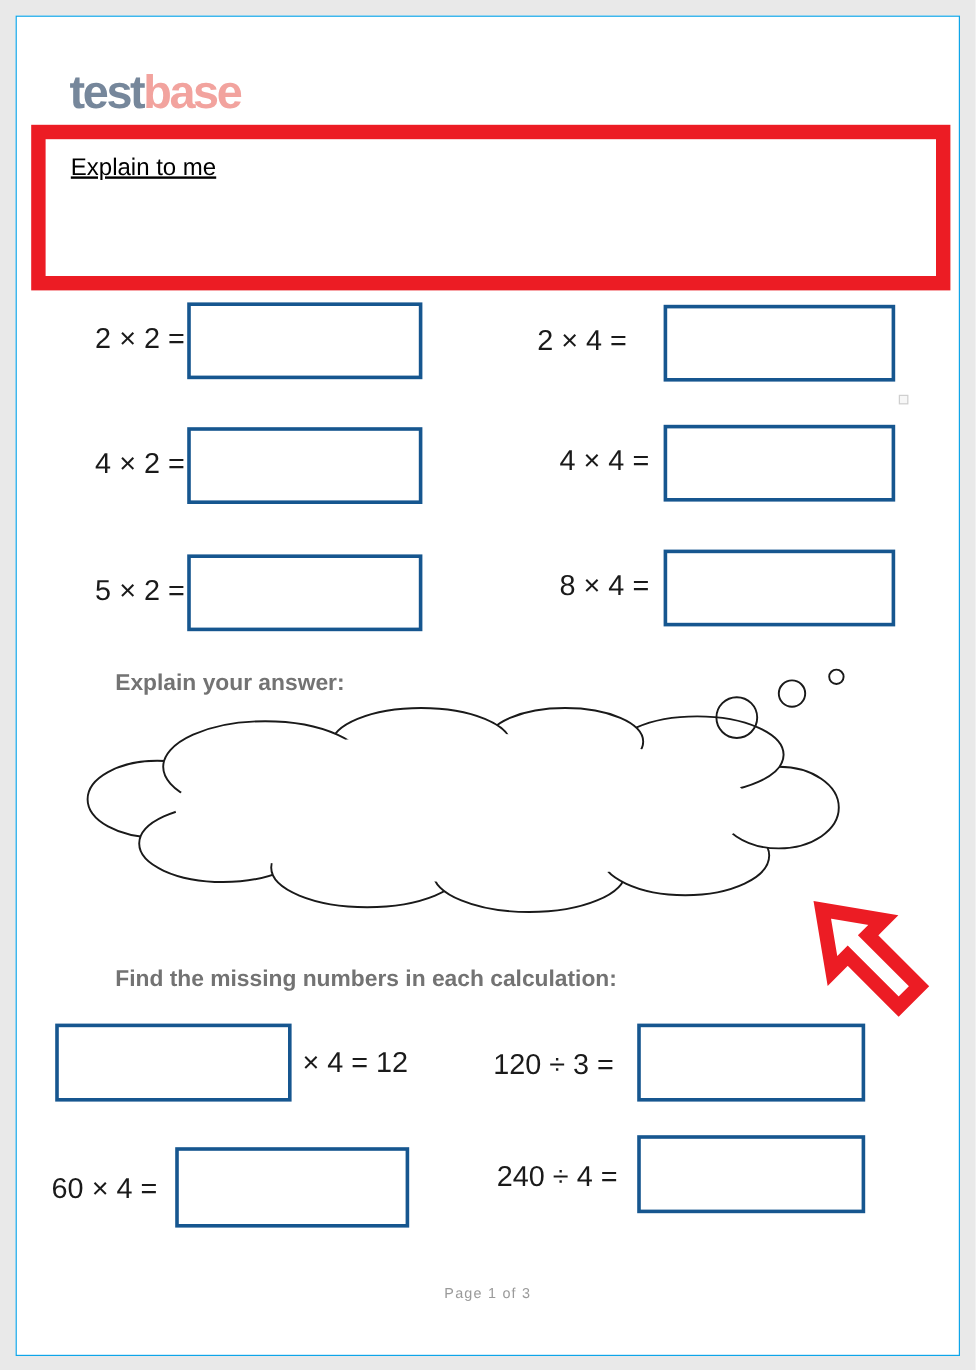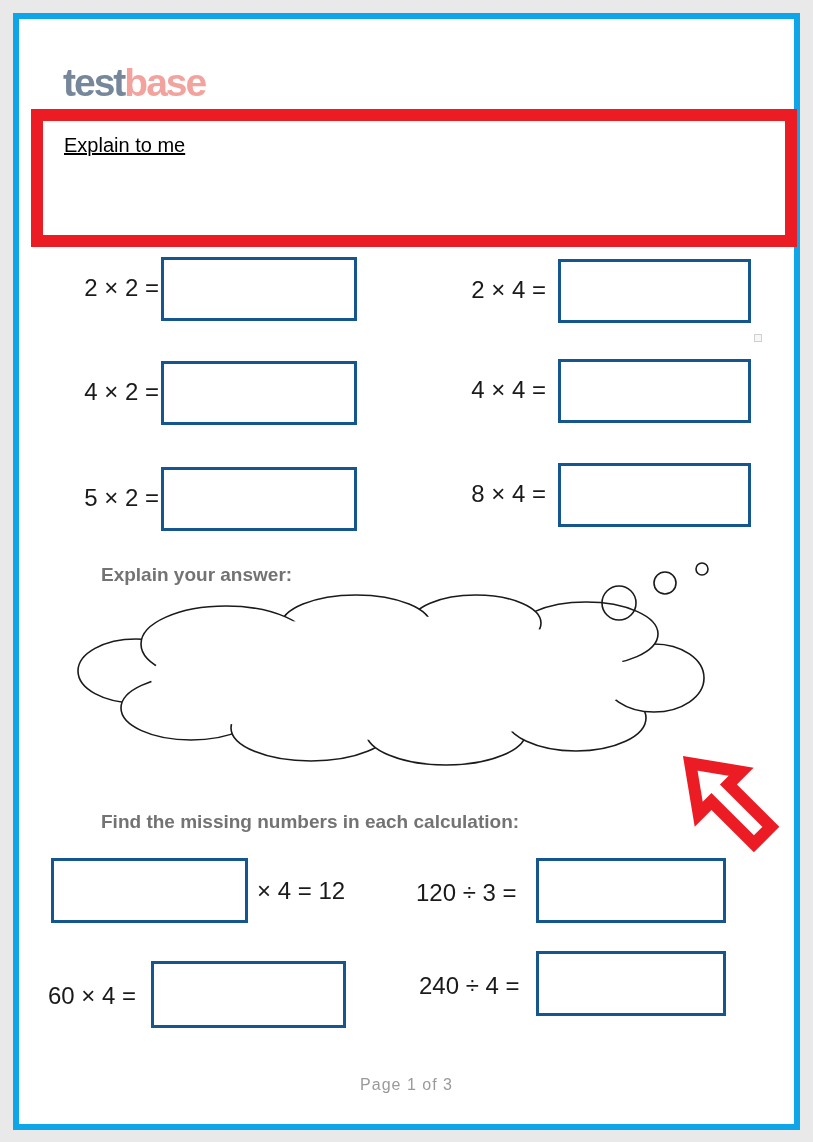--- a/index.html
+++ b/index.html
@@ -8,21 +8,21 @@
     background: #e9e9e9;
     font-family: "Liberation Sans", sans-serif;
     position: relative;
     overflow: hidden;
   }
   .page {
     position: absolute;
     left: 13px; top: 13px;
     width: 787px; height: 1117px;
     background: #ffffff;
-    border: 6px solid #0ea5e9;
+    border: 1px solid #0ea5e9;
   }
   .abs { position: absolute; }
 
   
   .logo { left: 44px; top: 42px; font-size: 39px; font-weight: bold; letter-spacing: -2px; white-space: nowrap; }
   .logo .t { color: #76879b; }
   .logo .b { color: #f2a39e; }
   .doc-title {
     left: 218px; top: 50px;
     font-size: 27px; color: #808285;
@@ -64,42 +64,42 @@
     border: 1px solid #cfcfcf; background: #f7f7f7;
   }
 
   .section-label {
     font-size: 19px; font-weight: bold; color: #737373; white-space: nowrap;
   }
 
   .footer {
     left: 0; top: 1057px; width: 100%;
     text-align: center;
-    font-size: 16px; color: #9a9a9a;
+    font-size: 12px; color: #9a9a9a;
     letter-spacing: 1px;
   }
 
   svg { display: block; }
 </style>
 </head>
 <body>
 
 <div class="page">
 
   <div class="abs logo">
     <span class="t">test</span><span class="b">base</span>
   </div>
 
   <div class="abs explain-box">
     <div class="explain-heading">Explain to me</div>
   </div>
 
   <div class="abs eq-label" style="left:40px; top:255px; width:100px;">2 × 2 =</div>
   <div class="abs answer-box" style="left:142px; top:238px; width:196px; height:64px;"></div>
-  <div class="abs eq-label" style="left:435px; top:257px; width:92px;">2 × 4 =</div>
+  <div class="abs eq-label" style="left:425px; top:257px; width:92px;text-align:center;">2 × 4 =</div>
   <div class="abs answer-box" style="left:539px; top:240px; width:193px; height:64px;"></div>
 
   <div class="abs anchor-square"></div>
 
   <div class="abs eq-label" style="left:40px; top:359px; width:100px;">4 × 2 =</div>
   <div class="abs answer-box" style="left:142px; top:342px; width:196px; height:64px;"></div>
   <div class="abs eq-label" style="left:435px; top:357px; width:92px;">4 × 4 =</div>
   <div class="abs answer-box" style="left:539px; top:340px; width:193px; height:64px;"></div>
 
   <div class="abs eq-label" style="left:40px; top:465px; width:100px;">5 × 2 =</div>

